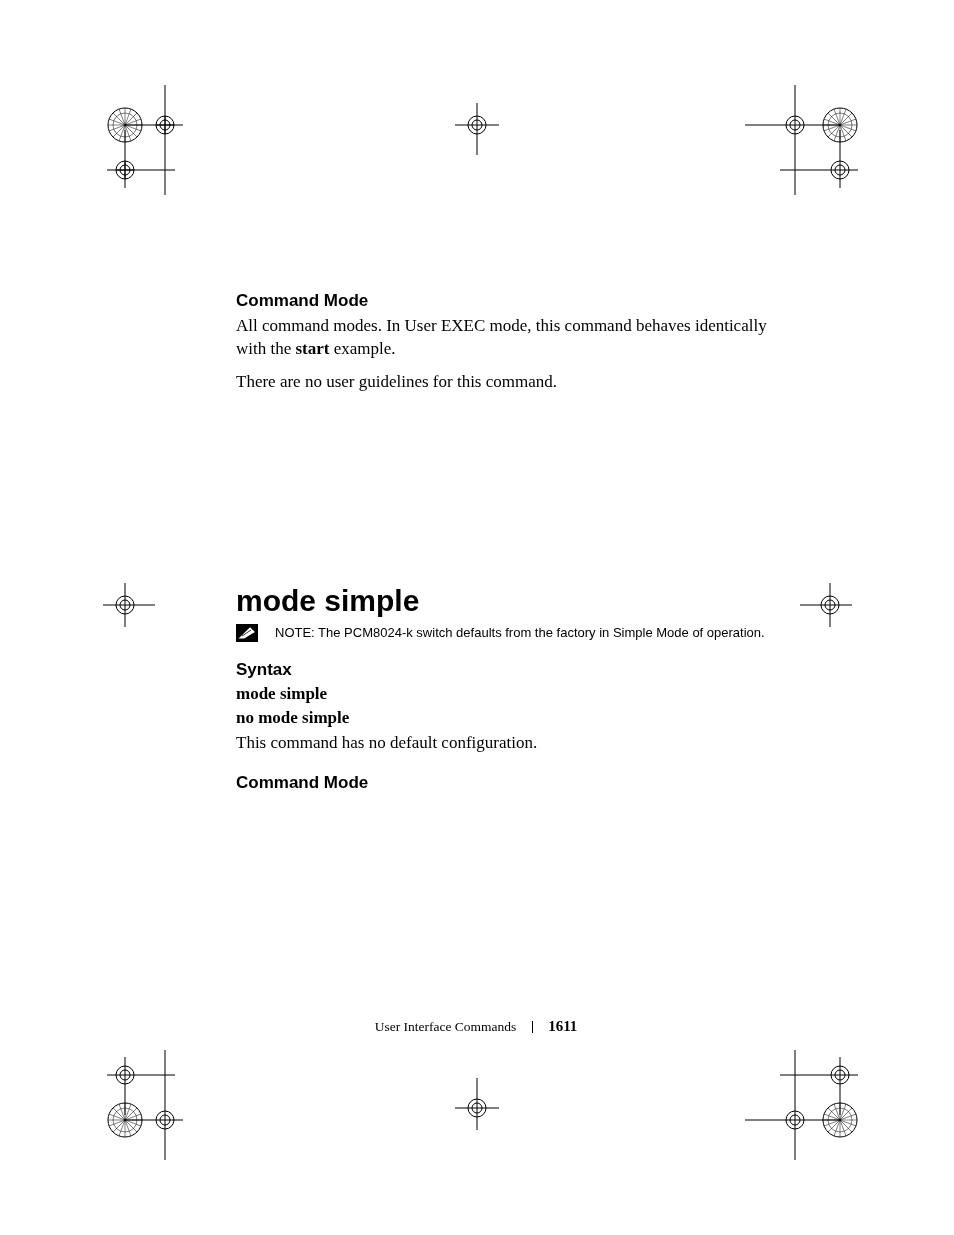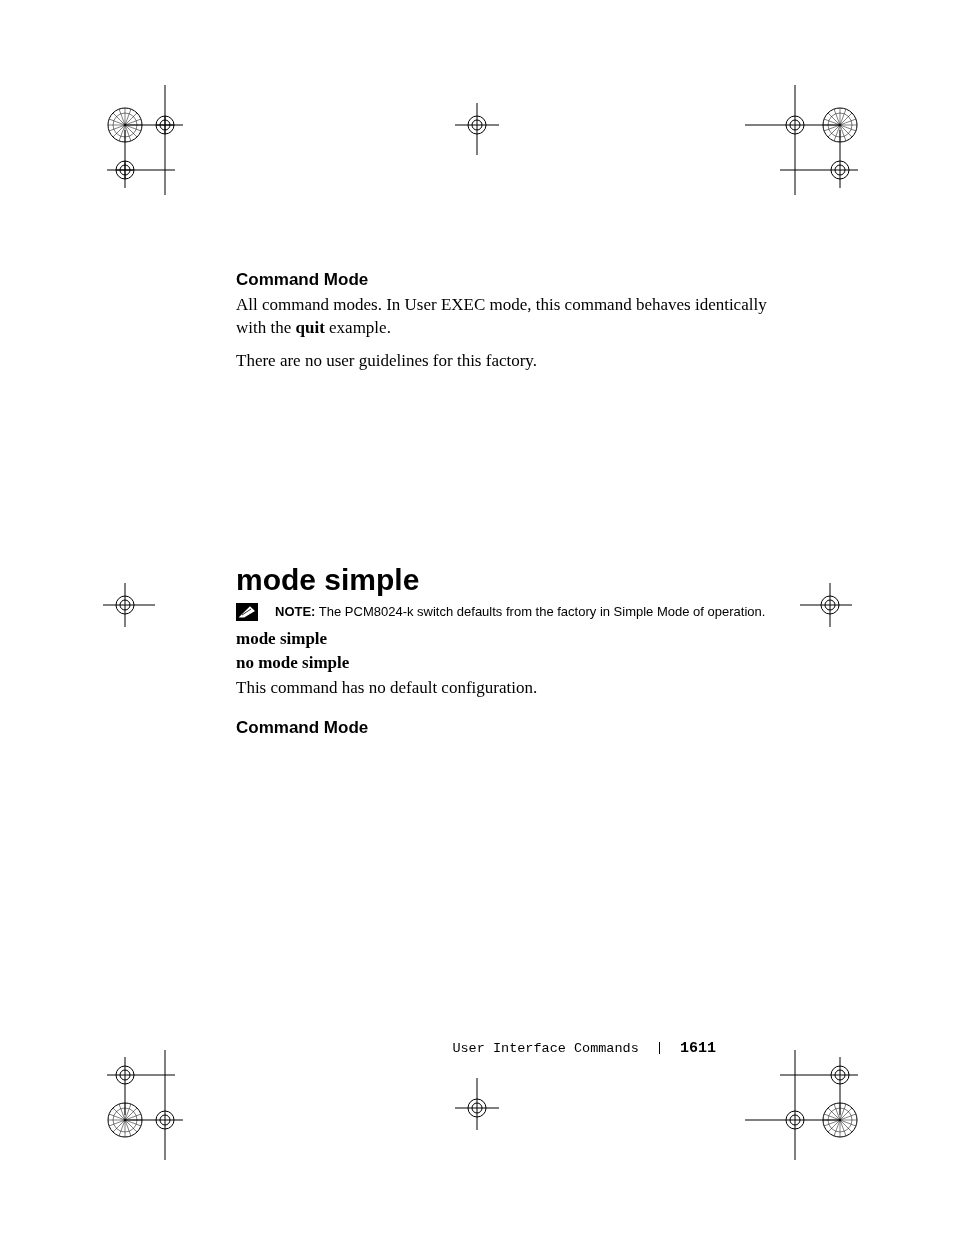--- a/index.html
+++ b/index.html
@@ -15,21 +15,21 @@
   .page {
     position: relative;
     width: 954px;
     height: 1235px;
     overflow: hidden;
   }
   .content {
     position: absolute;
     left: 236px;
     width: 540px;
-    top: 252px;
+    top: 273px;
   }
   .heading {
     font-family: Arial, Helvetica, sans-serif;
     font-weight: bold;
     font-size: 17px;
     margin-top: 18px;
     margin-bottom: 4px;
   }
   .body {
     font-size: 17px;
@@ -56,34 +56,34 @@
     background: #000;
     display: flex;
     align-items: center;
     justify-content: center;
   }
   .note-icon svg { display: block; }
   .note-text {
     font-family: Arial, Helvetica, sans-serif;
     font-size: 13px;
   }
-  .note-text .nb { font-weight: bold; padding-left: 7px; }
+  .note-text .nb { font-weight: normal; padding-left: 7px; }
   .syntax-line {
     font-size: 17px;
     font-weight: bold;
     margin-bottom: 4px;
   }
   .footer {
     position: absolute;
     left: 236px;
     width: 480px;
-    top: 1040px;
-    font-family: Liberation Mono, monospace;
+    top: 1018px;
+    font-family: Liberation Serif, serif;
     font-size: 13.5px;
-    text-align: right;
+    text-align: center;
   }
   .footer .sep {
     display: inline-block;
     width: 1px;
     height: 12px;
     background: #000;
     margin: 0 12px;
     vertical-align: -2px;
   }
   .footer .pn { font-weight: bold; font-size: 15px; }
@@ -253,43 +253,44 @@
       <line x1="0" y1="-30" x2="0" y2="22"></line>
       <circle r="9"></circle>
         <circle r="5"></circle>
     </g>
   </svg>
 
   <div class="content">
 
     <div class="heading">Command Mode</div>
     <div class="body">
-      <span>All command modes. In User EXEC mode, this command behaves identically with the </span><span class="bold">quit</span><span> example.</span>
+      <span>All command modes. In User EXEC mode, this command behaves identically with the </span><span class="bold">start</span><span> example.</span>
     </div>
 
-    <div class="body">There are no user guidelines for this factory.</div>
+    <div class="body">There are no user guidelines for this command.</div>
 
 
     <div style="height:130px;"></div>
 
     <div class="section-title">mode simple</div>
 
     <div class="note-row">
       <div class="note-icon">
         <svg width="18" height="14" viewBox="0 0 18 14">
           <path d="M2 12 L12 2 L16 6 L6 12 Z" fill="#fff" stroke="#fff" stroke-width="1.2"></path>
           <line x1="4" y1="10" x2="13" y2="4" stroke="#000" stroke-width="0.8"></line>
         </svg>
       </div>
       <div class="note-text">
         <span class="nb">NOTE:</span><span> The PCM8024-k switch defaults from the factory in Simple Mode of operation.</span>
       </div>
     </div>
 
 
+    <div class="heading">Syntax</div>
     <div class="syntax-line">mode simple</div>
     <div class="syntax-line">no mode simple</div>
 
     <div class="body">This command has no default configuration.</div>
 
     <div class="heading">Command Mode</div>
   </div>
 
   <div class="footer">
     <span>User Interface Commands</span>

